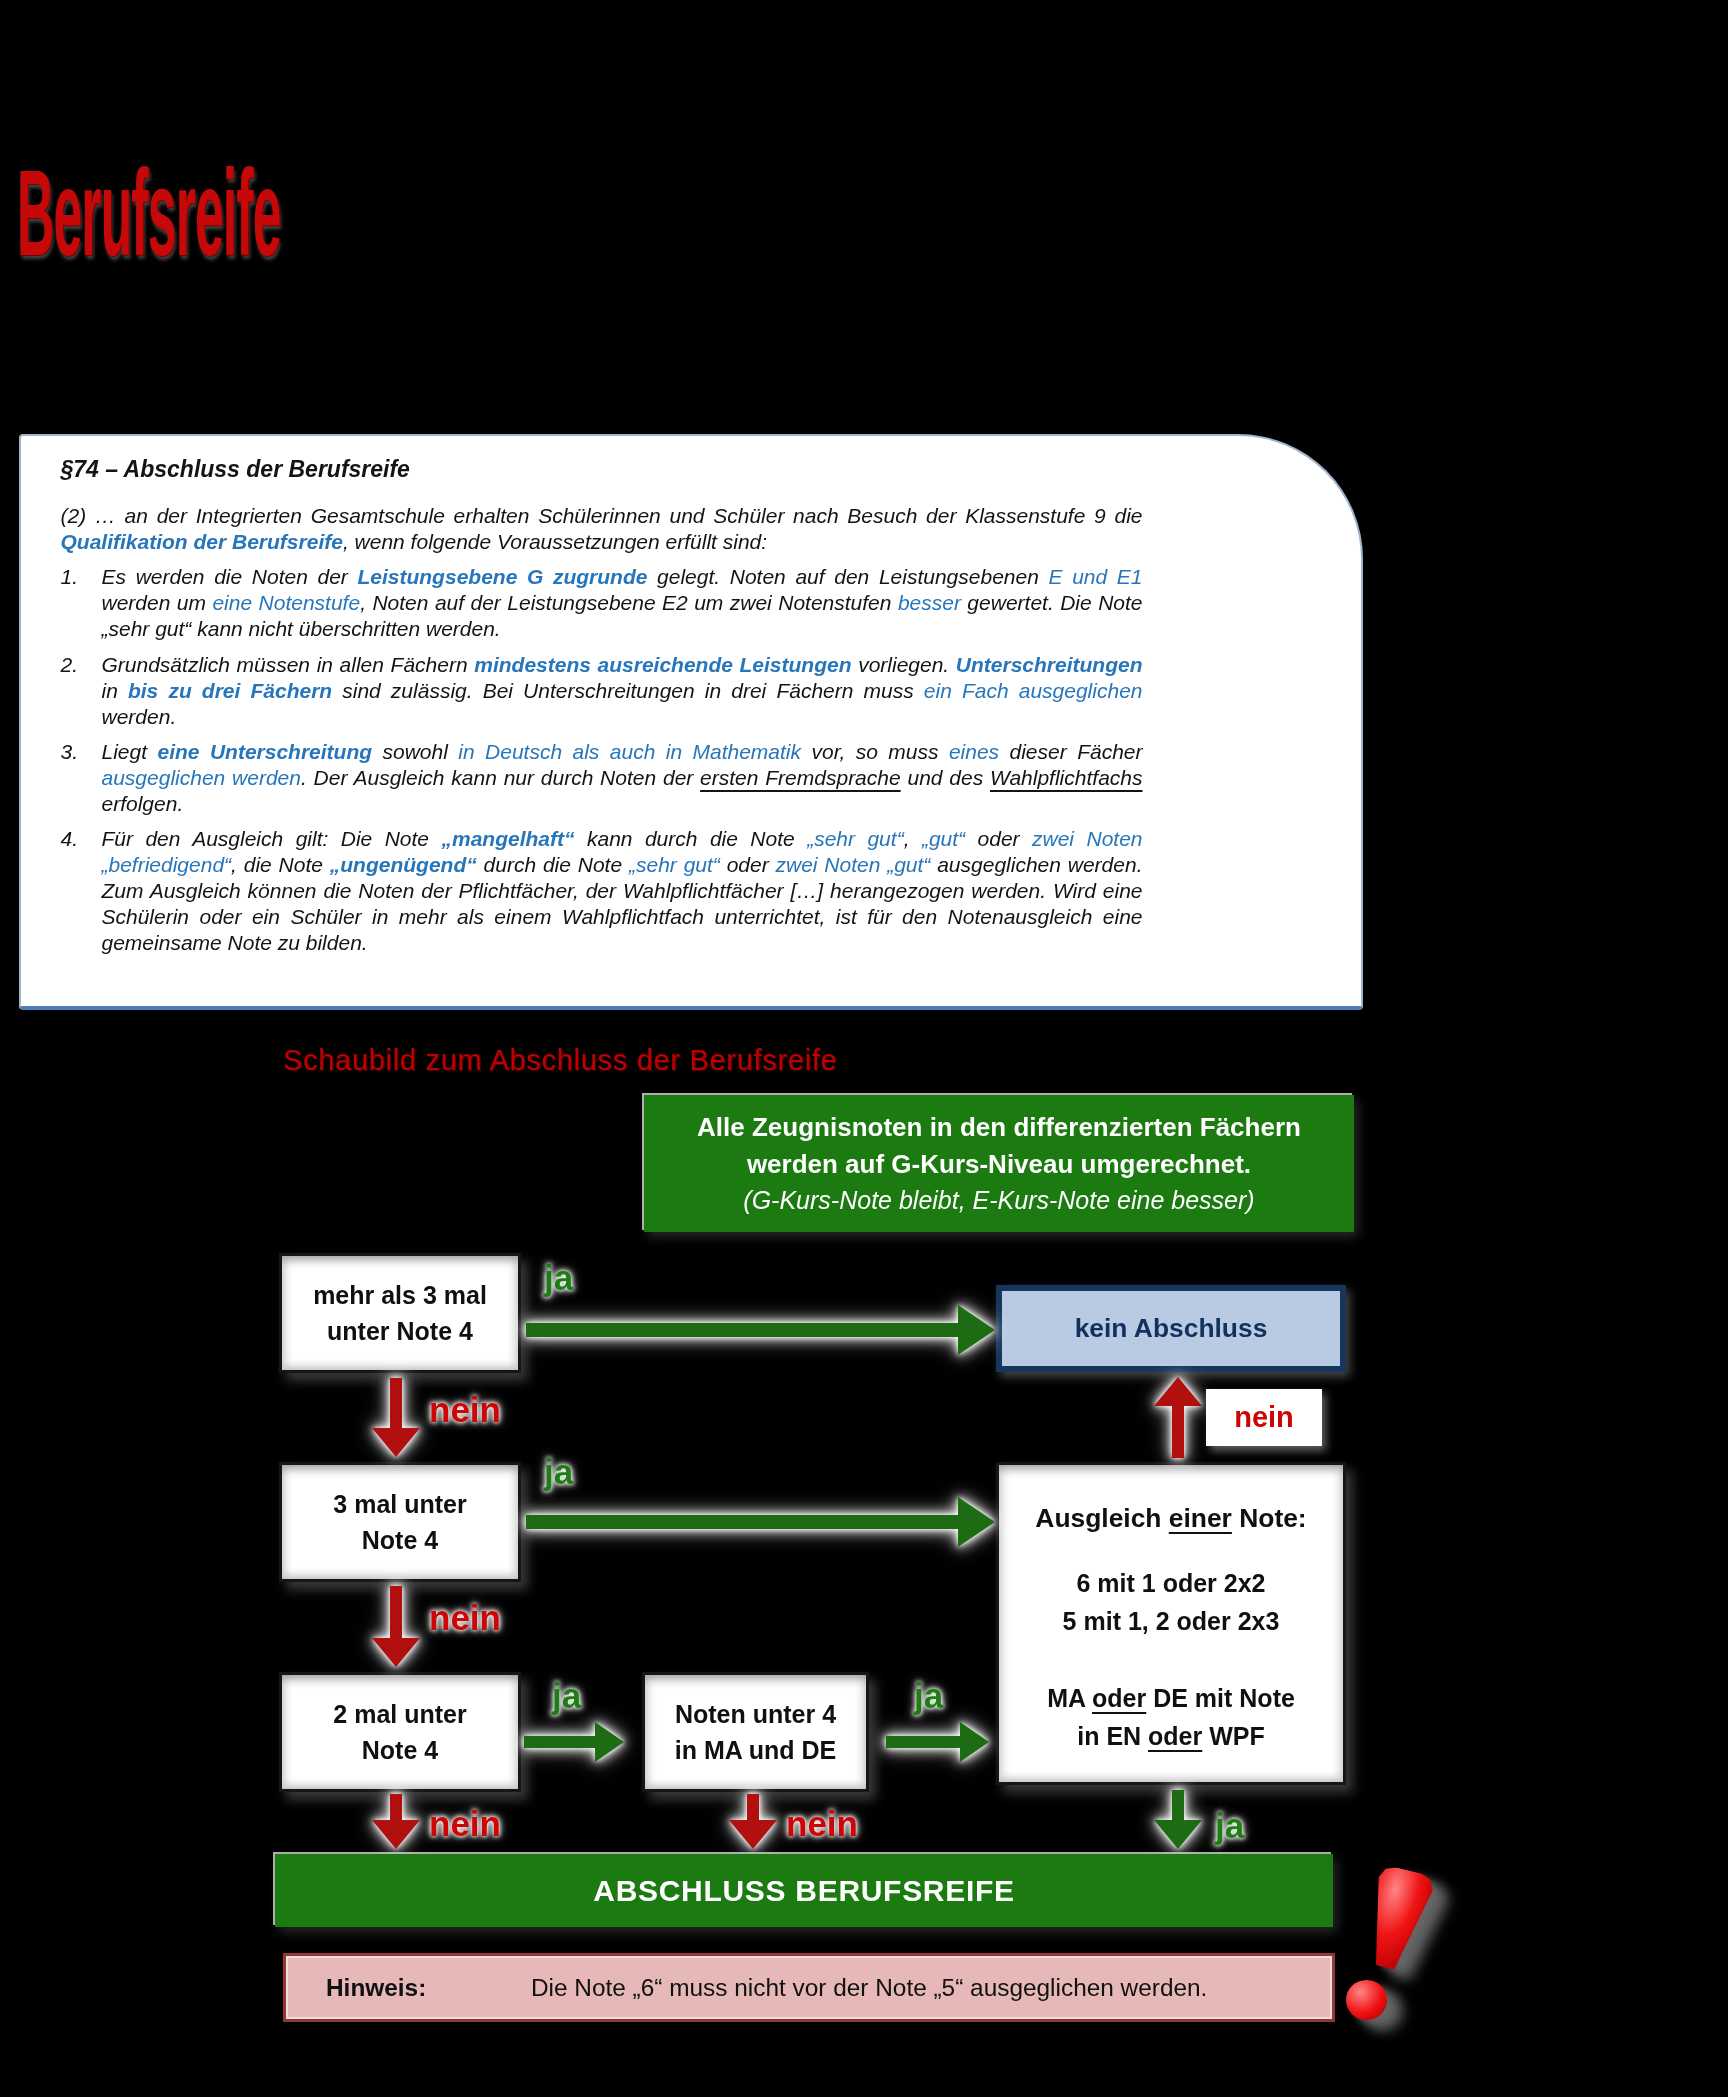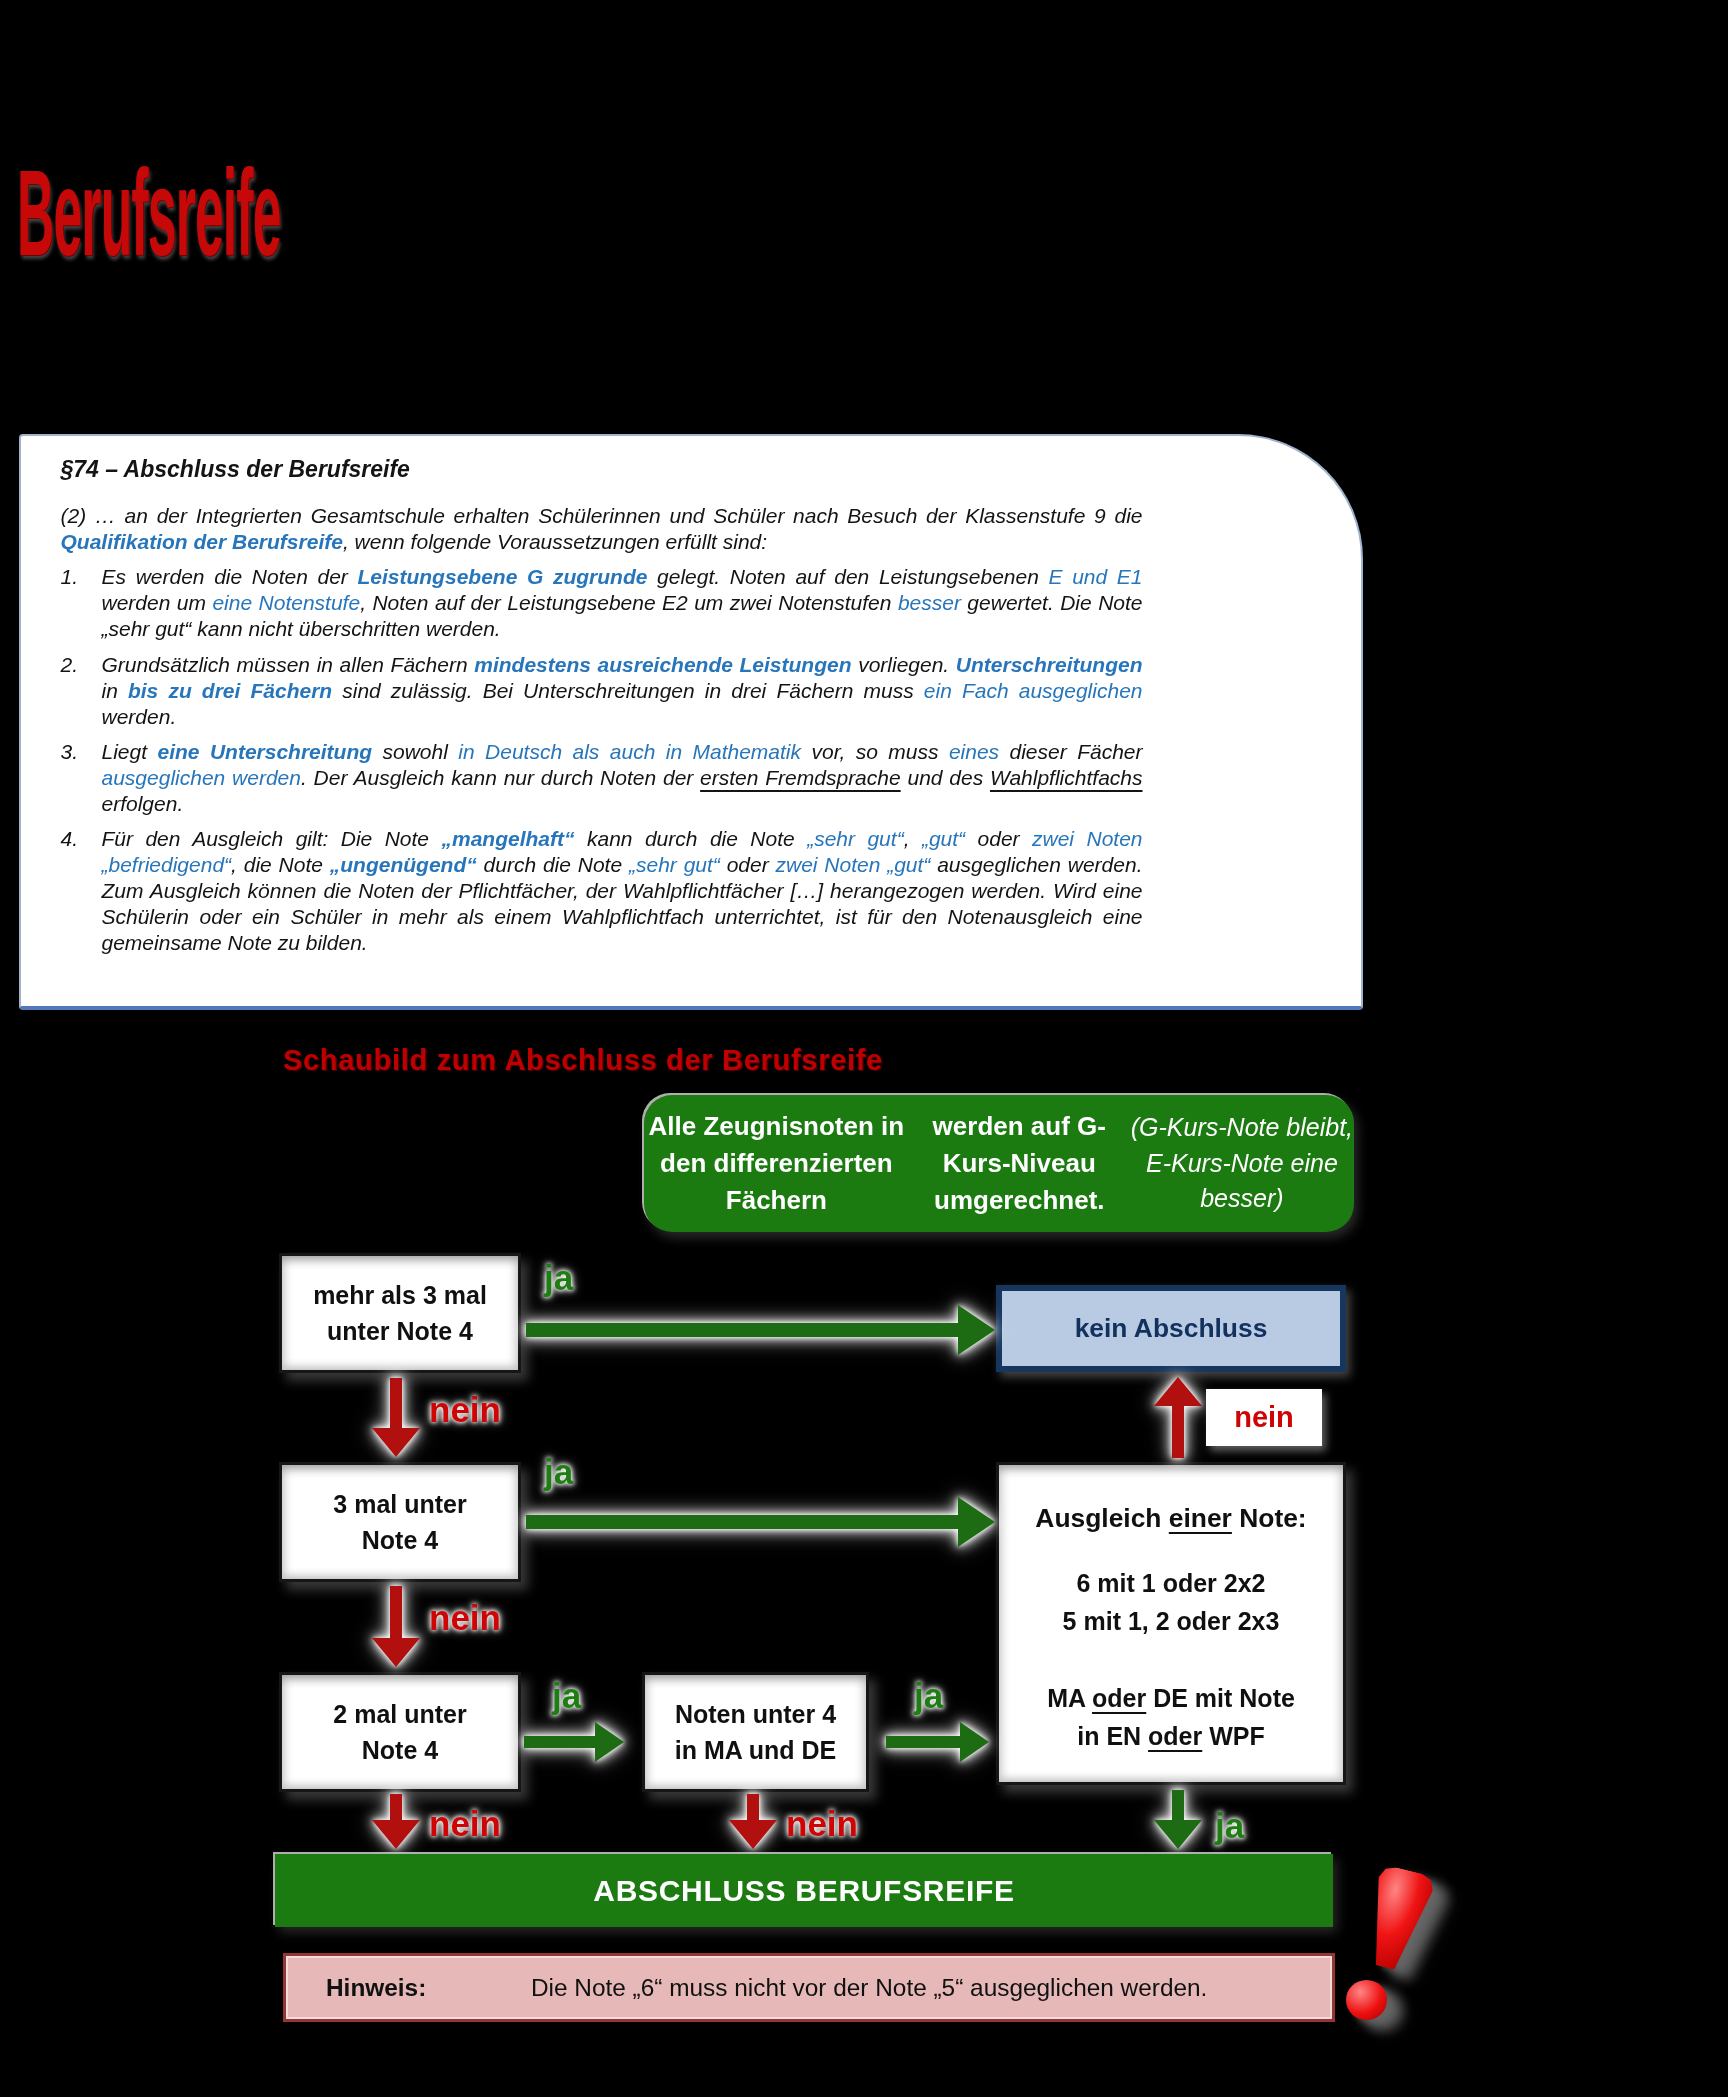--- a/index.html
+++ b/index.html
@@ -21,28 +21,28 @@
   .law-text{font-size:21px;line-height:1.24;text-align:justify;}
   .law-intro{margin:0 0 6px 0;}
   .law-item{display:grid;grid-template-columns:41px 1fr;margin-top:9.2px;}
   .law-num{font-size:21px;line-height:1.24;}
   .bl{color:#2776bb;}
   .bb{color:#2776bb;font-weight:bold;}
   .u{text-decoration:underline;text-decoration-thickness:2px;text-underline-offset:4.6px;}
 
   
   .diagram-heading{position:absolute;left:283px;top:1044px;margin:0;
-    font-size:29px;font-weight:bold;color:#c00000;letter-spacing:0.7px;
+    font-size:29px;font-weight:normal;color:#c00000;letter-spacing:0.7px;
     text-shadow:1.3px 1.3px 0.7px rgba(90,0,0,.85);}
 
   
   .green-fill{background:#1b7a10;color:#fff;
     box-shadow:-2px -2px 0 rgba(205,205,205,.85),4px 5.3px 10.6px rgba(255,255,255,.16);}
   .info-box{position:absolute;left:644px;top:1095px;width:710px;height:137px;
-    display:flex;flex-direction:row;justify-content:center;align-items:center;text-align:center;border-radius:28px;}
+    display:flex;flex-direction:column;justify-content:center;align-items:center;text-align:center;}
   .info-l12{font-size:26px;font-weight:bold;line-height:1.42;}
   .info-l3{font-size:25px;font-style:italic;line-height:1.42;}
 
   .final-bar{position:absolute;left:275px;top:1854px;width:1058px;height:73px;
     display:flex;align-items:center;justify-content:center;
     font-size:30px;font-weight:bold;letter-spacing:0.7px;}
 
   
   .flowbox{position:absolute;box-sizing:border-box;background:#fff;border:3.3px solid #161616;
     color:#101010;display:flex;flex-direction:column;justify-content:center;align-items:center;

